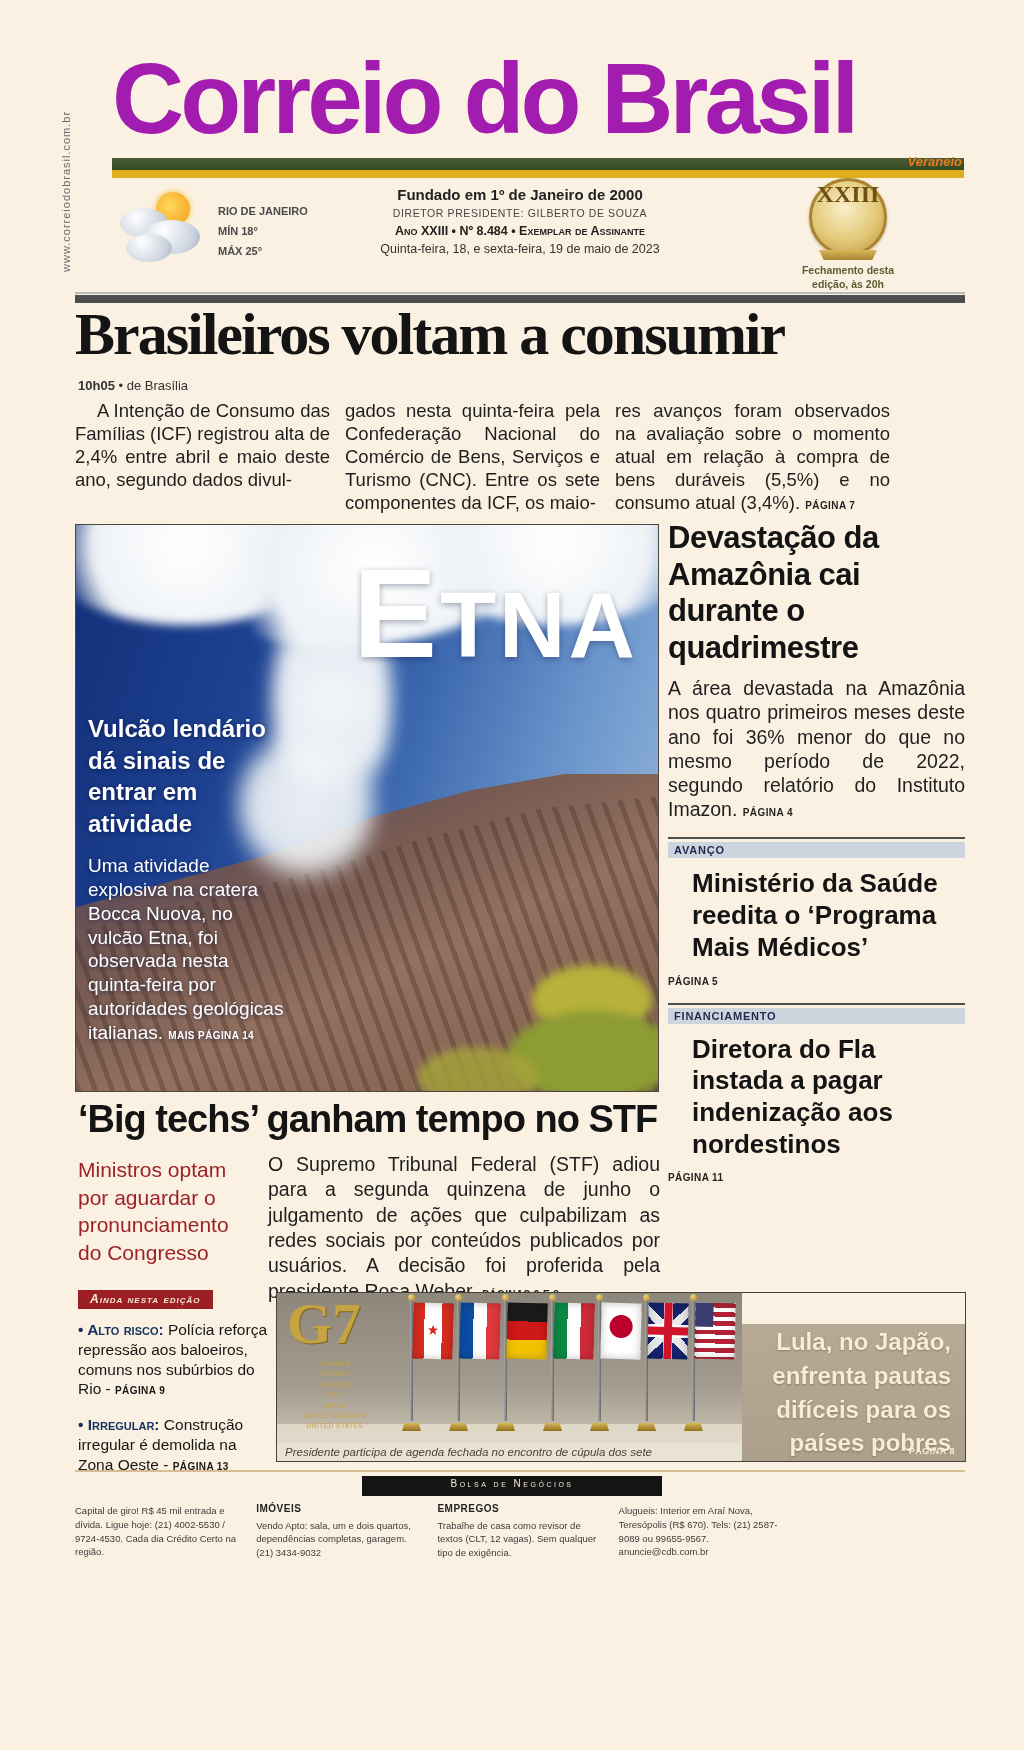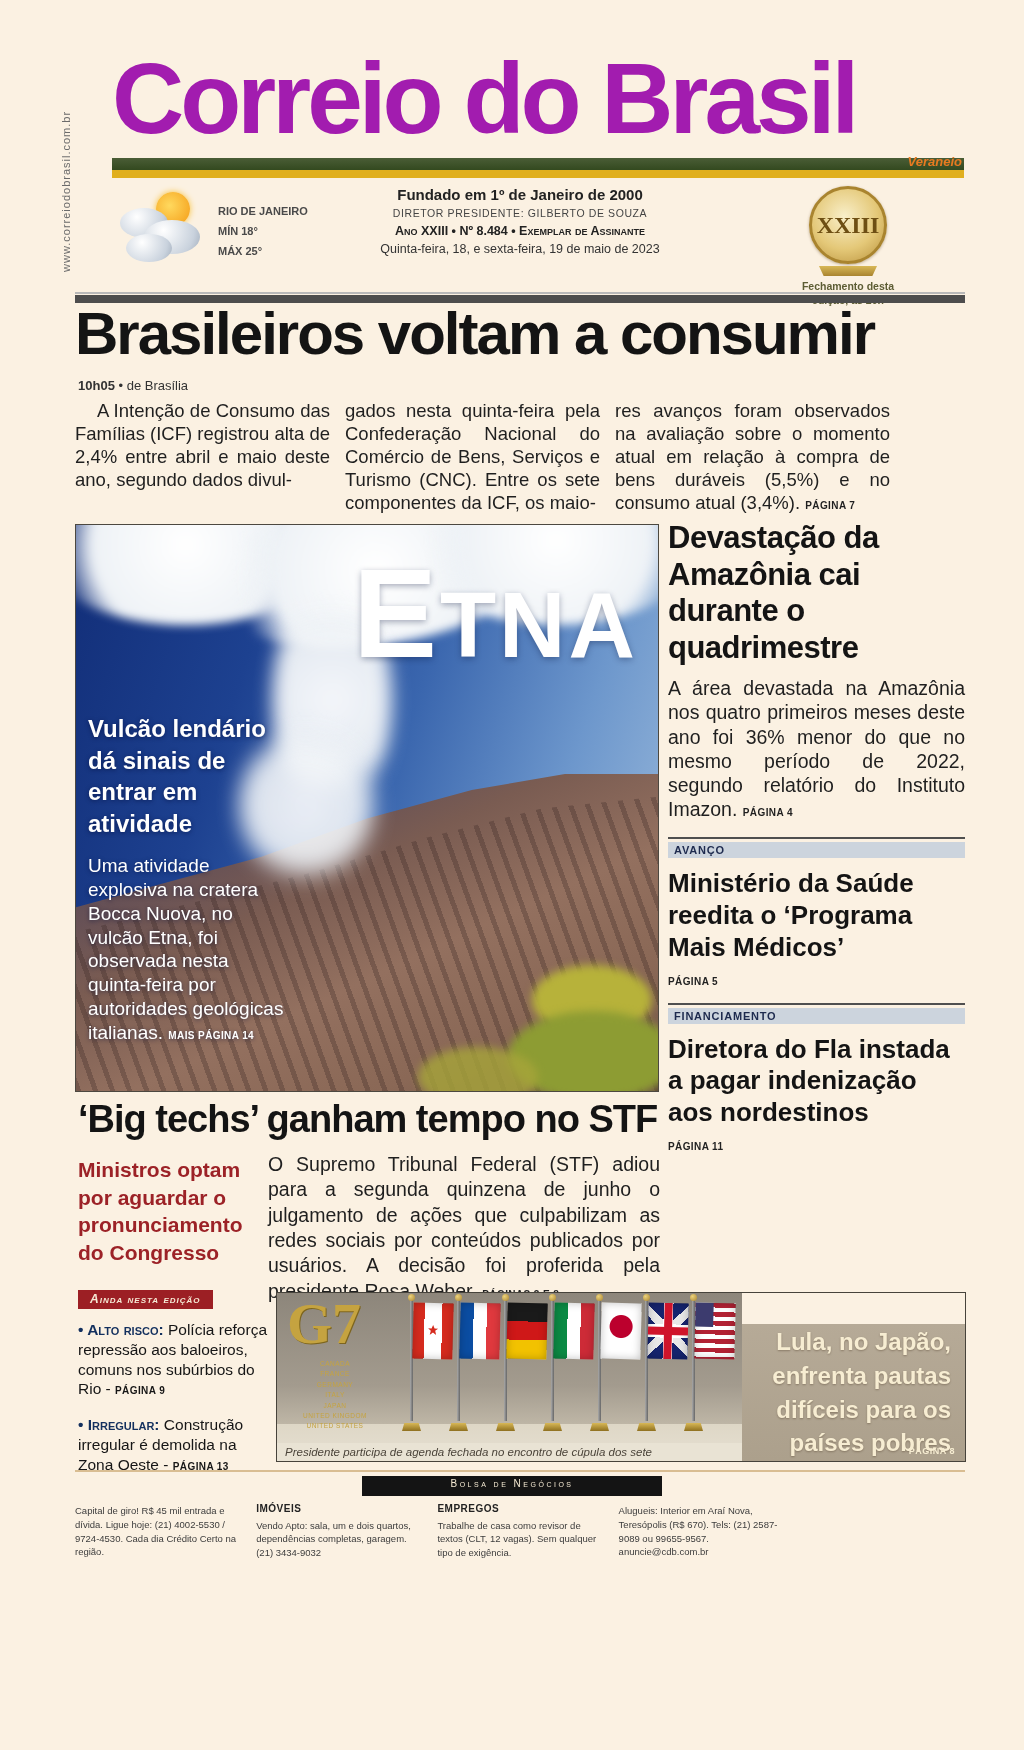--- a/index.html
+++ b/index.html
@@ -30,35 +30,35 @@
   .c3{left:8px;top:44px;width:46px;height:28px;}
   .w-text{position:absolute;left:100px;top:12px;font-size:11px;font-weight:bold;color:#4a4a4a;line-height:1.8;}
 
   .center-info{position:absolute;left:300px;top:186px;width:440px;text-align:center;}
   .ci1{font-size:15px;font-weight:bold;color:#222;}
   .ci2{font-size:10.5px;font-variant:small-caps;letter-spacing:.6px;color:#444;margin-top:4px;}
   .ci3{font-size:12.5px;font-weight:bold;font-variant:small-caps;color:#222;margin-top:5px;}
   .ci4{font-size:12.5px;color:#333;margin-top:4px;}
 
   .medal-wrap{position:absolute;left:788px;top:178px;width:120px;text-align:center;}
-  .medal{position:relative;margin:8px auto;width:72px;height:72px;border-radius:50%;
+  .medal{position:relative;margin:0 auto;width:72px;height:72px;border-radius:50%;
          background:radial-gradient(circle at 45% 38%,#f9efc9,#e4c878 55%,#b8903a);
          border:3px solid #a9842f;box-shadow:0 1px 3px rgba(90,60,10,.4);
-         display:flex;align-items:center;justify-content:center;}
+         display:flex;justify-content:center;}
   .medal-txt{font-family:"Liberation Serif", serif;font-weight:bold;font-size:24px;color:#6e4f14;}
   .ribbon{margin:-6px auto 0;width:58px;height:10px;background:linear-gradient(180deg,#d8b857,#a9842f);
           clip-path:polygon(0 0,100% 0,92% 100%,8% 100%);}
   .medal-cap{margin-top:4px;font-size:10.5px;font-weight:bold;color:#5d5d34;line-height:1.3;}
 
   .top-rule{position:absolute;left:75px;top:292px;width:890px;height:8px;
             border-top:2px solid #b9b9b9;background:#4d4d4d;background-clip:content-box;padding-top:1px;}
 
   
   .lead-head{position:absolute;left:75px;top:304px;width:892px;font-size:60px;font-weight:bold;
-             letter-spacing:-2px;color:#141414;white-space:nowrap;line-height:1;}
+             letter-spacing:-2px;color:#141414;white-space:nowrap;line-height:1;font-family:Liberation Serif, serif;}
   .lead-by{position:absolute;left:78px;top:378px;font-size:13px;color:#333;}
   .lead-by .t{font-weight:bold;}
   .lead-cols{position:absolute;left:75px;top:400px;width:815px;display:grid;
              grid-template-columns:255px 255px 275px;gap:15px;font-size:18.5px;line-height:1.24;
              color:#1f1f1f;text-align:justify;}
   .lead-cols .ind{text-indent:22px;}
   .pref{font-size:10px;font-weight:bold;letter-spacing:.4px;white-space:nowrap;}
 
   
   .photo{position:absolute;left:75px;top:524px;width:582px;height:566px;overflow:hidden;
@@ -91,27 +91,27 @@
   .ph-body .ind{text-indent:14px;}
 
   
   .rail{position:absolute;left:668px;top:520px;width:297px;display:flex;flex-direction:column;}
   .r-head1{font-size:31px;font-weight:bold;line-height:1.18;letter-spacing:-.5px;color:#141414;}
   .r-body{margin-top:10px;font-size:19.5px;line-height:1.24;text-align:justify;color:#1f1f1f;}
   .r-body .ind{text-indent:22px;}
   .kicker{margin-top:16px;border-top:2px solid #4f4f4f;padding-top:3px;}
   .kicker-bar{background:#ccd4dd;color:#1d2a4e;font-size:11px;font-weight:bold;
               font-variant:small-caps;letter-spacing:.8px;padding:2px 6px;}
-  .r-head2{margin-top:10px;font-size:26px;font-weight:bold;line-height:1.22;color:#141414;}
+  .r-head2{margin-top:10px;font-size:26px;font-weight:bold;line-height:1.22;color:#141414;margin-left:24px;}
   .r-pref{margin-top:12px;font-size:10px;font-weight:bold;letter-spacing:.4px;color:#222;}
 
   
   .stf-head{position:absolute;left:78px;top:1098px;width:600px;font-size:38px;font-weight:bold;
             letter-spacing:-1px;color:#141414;white-space:nowrap;}
-  .stf-sub{position:absolute;left:78px;top:1156px;width:178px;font-size:21px;font-weight:bold;
+  .stf-sub{position:absolute;left:78px;top:1156px;width:178px;font-size:21px;font-weight:normal;
            line-height:1.32;color:#9c2227;}
   .stf-body{position:absolute;left:268px;top:1152px;width:392px;font-size:19.5px;line-height:1.3;
             text-align:justify;color:#1f1f1f;}
   .stf-body .ind{text-indent:24px;}
 
   
   .ed-bar{position:absolute;left:78px;top:1290px;background:#9c1f24;color:#f6ead6;
           font-size:12px;font-weight:bold;font-style:italic;letter-spacing:1px;
           padding:2px 12px 3px;font-variant:small-caps;}
   .bullets{position:absolute;left:78px;top:1320px;width:190px;font-size:15.5px;line-height:1.28;color:#161616;}

